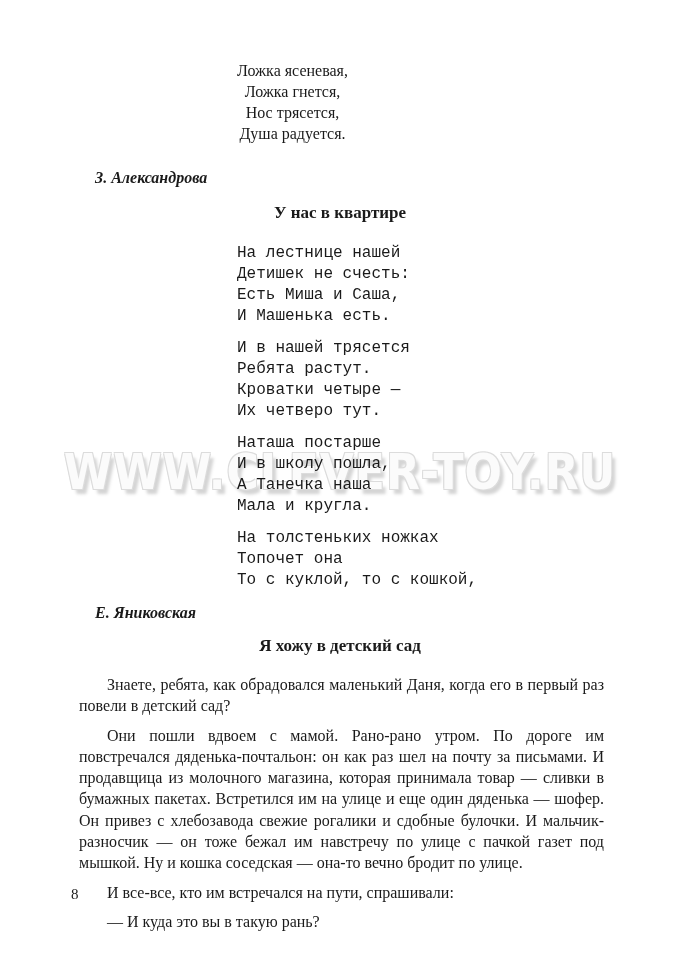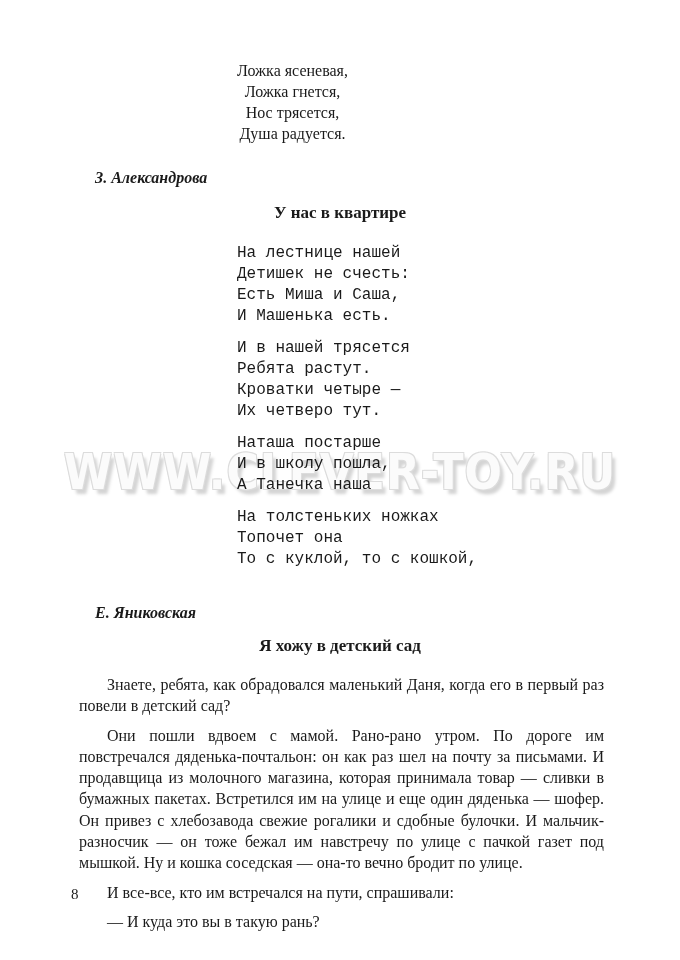--- a/index.html
+++ b/index.html
@@ -103,20 +103,21 @@
       <div class="stanza">
         <div class="verse-line">И в нашей трясется</div>
         <div class="verse-line">Ребята растут.</div>
         <div class="verse-line">Кроватки четыре —</div>
         <div class="verse-line">Их четверо тут.</div>
       </div>
       <div class="stanza">
         <div class="verse-line">Наташа постарше</div>
         <div class="verse-line">И в школу пошла,</div>
         <div class="verse-line">А Танечка наша</div>
+        <div class="verse-line">Мала и кругла.</div>
       </div>
       <div class="stanza">
         <div class="verse-line">На толстеньких ножках</div>
         <div class="verse-line">Топочет она</div>
         <div class="verse-line">То с куклой, то с кошкой,</div>
       </div>
     </div>
 
     <div class="author author-2">Е. Яниковская</div>
 

